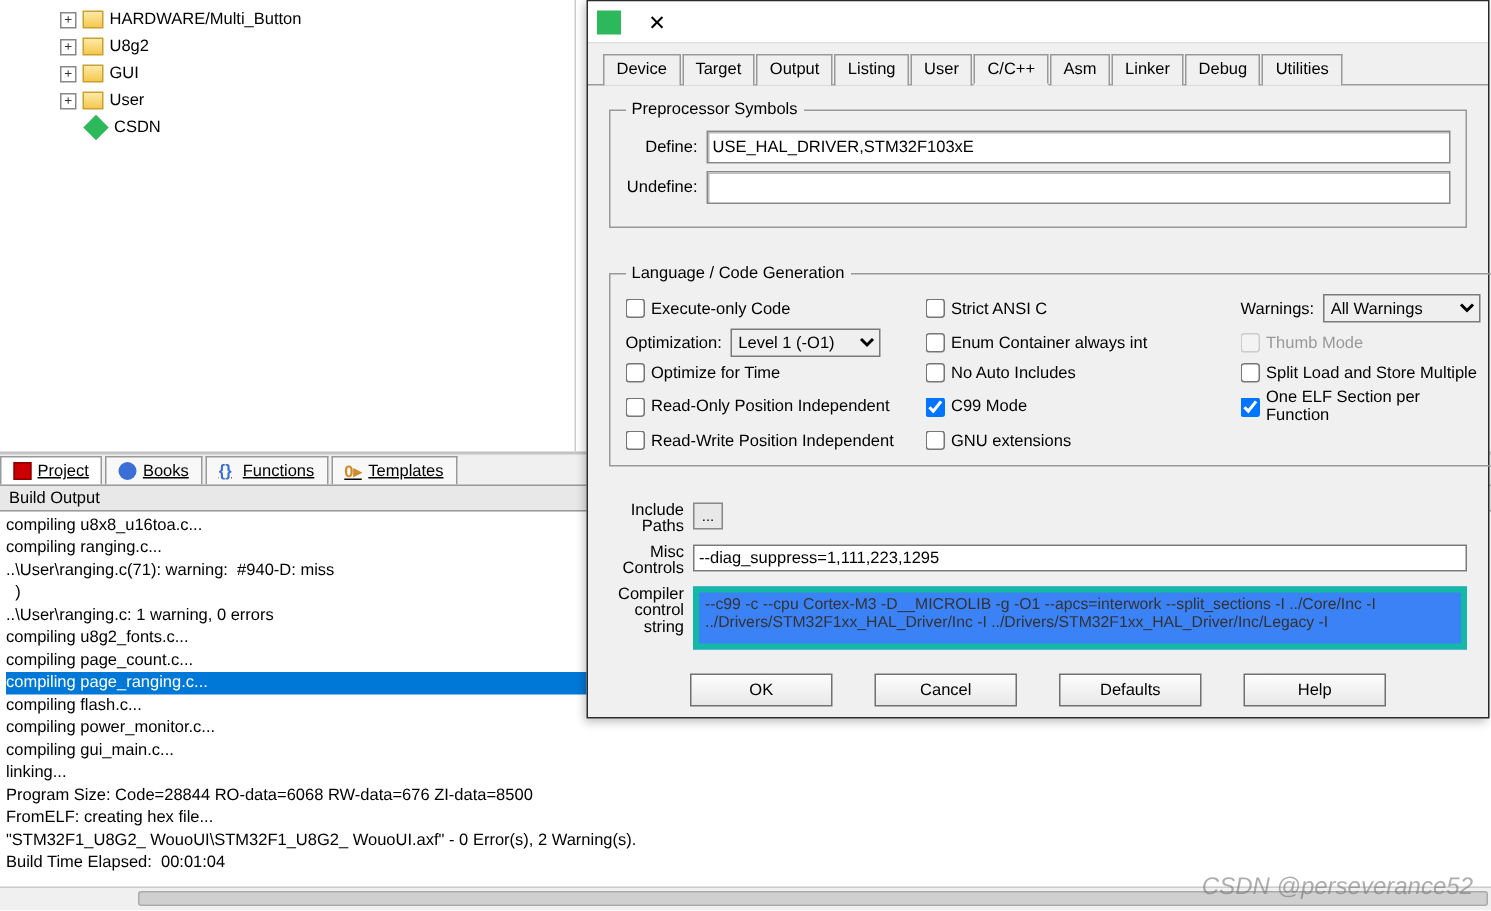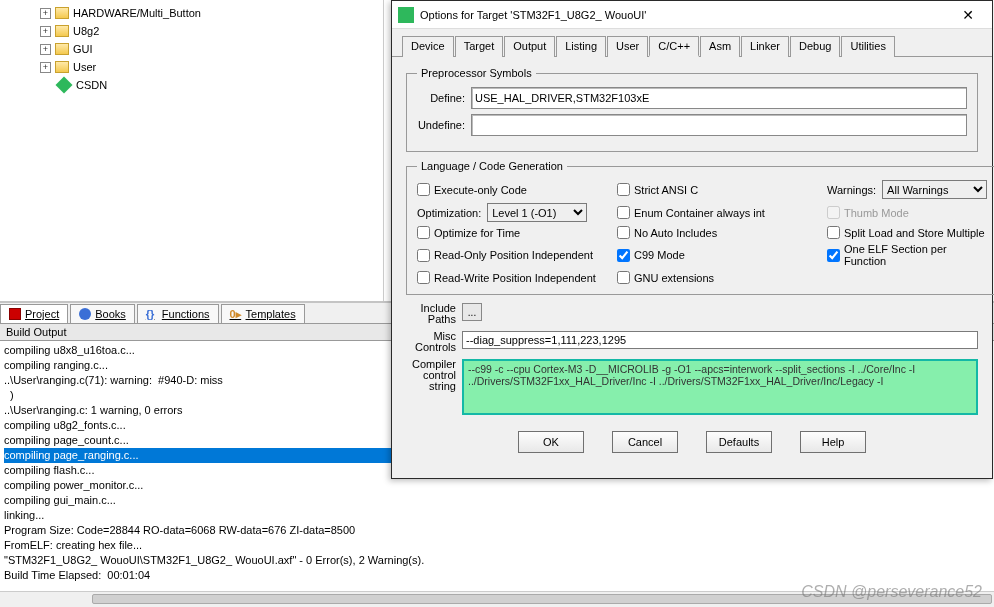--- a/index.html
+++ b/index.html
@@ -26,39 +26,39 @@
 
 .dialog { position: absolute; left: 391px; top: 0; width: 602px; height: 479px; background: #f0f0f0; border: 1px solid #2a2a2a; box-shadow: -2px 2px 6px rgba(0,0,0,0.25); }
 .dialog-title { background: #fff; height: 28px; display: flex; align-items: center; padding: 0 6px; border-bottom: 1px solid #ddd; font-size: 12px; }
 .dialog-title .icon { width: 16px; height: 16px; background: #2eb85c; margin-right: 6px; display: inline-block; }
 .dialog-title .title-text { flex: 1; }
 .dialog-title .close { width: 36px; height: 24px; display: flex; align-items: center; justify-content: center; font-size: 14px; cursor: pointer; }
 .dialog-tabs { display: flex; padding: 6px 10px 0 10px; border-bottom: 1px solid #999; font-size: 11px; gap: 0; }
 .dialog-tabs .dtab { padding: 3px 8px; border: 1px solid #999; border-bottom: none; margin-right: 1px; background: #f0f0f0; cursor: pointer; position: relative; top: 1px; }
 .dialog-tabs .dtab.active { background: #f0f0f0; border-bottom: 2px solid #f0f0f0; font-weight: normal; z-index: 2; }
 .dialog-body { padding: 10px 14px; font-size: 11px; }
-fieldset { border: 1px solid #999; margin: 0 0 8px 0; padding: 8px 10px 10px 10px; }
+fieldset { border: 1px solid #999; margin: 0 0 24px 0; padding: 8px 10px 10px 10px; }
 legend { font-size: 11px; padding: 0 4px; }
 .row { display: flex; align-items: center; margin-bottom: 5px; gap: 6px; }
 .row label { min-width: 48px; text-align: right; }
 .row input[type=text] { flex: 1; height: 22px; border: 1px solid #7a7a7a; padding: 0 3px; font-size: 11px; background: #fff; }
 .row input[type=text].sunken { border: 1px solid #888; box-shadow: inset 1px 1px 0 #bbb; }
 .lanrow { display: grid; grid-template-columns: 200px 210px 160px; row-gap: 4px; align-items: center; }
 .check { display: flex; align-items: center; gap: 4px; }
 .check input { width: 13px; height: 13px; margin: 0; }
 .disabled { color: #999; }
 select { height: 19px; border: 1px solid #7a7a7a; font-size: 11px; }
 .opt-row { display: flex; align-items: center; gap: 6px; }
 .paths-section .prow { display: flex; align-items: flex-start; margin-bottom: 6px; gap: 6px; }
 .paths-section .plabel { width: 50px; text-align: right; font-size: 11px; line-height: 11px; }
 .paths-section input[type=text] { flex: 1; height: 18px; border: 1px solid #7a7a7a; padding: 0 3px; font-size: 11px; }
 .browse-btn { width: 20px; height: 18px; border: 1px solid #888; background: #e8e8e8; font-size: 10px; cursor: pointer; display: flex; align-items: center; justify-content: center; }
-.compiler-box { flex: 1; height: 56px; border: 2px solid #14b8a6; background: #86efac; padding: 2px 4px; font-size: 10.5px; line-height: 12px; overflow: hidden; color: #333; }
+.compiler-box { flex: 1; height: 42px; border: 4px solid #14b8a6; background: #3b82f6; padding: 2px 4px; font-size: 10.5px; line-height: 12px; overflow: hidden; color: #333; }
 .dialog-buttons { display: flex; justify-content: center; gap: 28px; padding: 10px 0 0 0; }
-.dialog-buttons button { width: 66px; height: 22px; border: 1px solid #707070; background: linear-gradient(#fdfdfd,#e8e8e8); cursor: pointer; font-size: 11px; }
+.dialog-buttons button { width: 95px; height: 22px; border: 1px solid #707070; background: linear-gradient(#fdfdfd,#e8e8e8); cursor: pointer; font-size: 11px; }
 .watermark { position: absolute; right: 12px; bottom: 6px; font-size: 16px; color: rgba(120,120,120,0.6); font-family: Arial; font-style: italic; pointer-events: none; }
 .bottom-track { height: 16px; background: #f0f0f0; border-top: 1px solid #ccc; position: relative; }
 .bottom-track .thumb { position: absolute; left: 92px; top: 2px; width: 900px; height: 10px; background: #d0d0d0; border: 1px solid #aaa; border-radius: 2px; }
 </style>
 </head>
 <body>
 
 <div class="main-layout">
   <div class="top-area">
     <div class="project-tree">
@@ -112,21 +112,20 @@
   <div class="build-header">Build Output</div>
   <div class="build-output" id="build-lines"><div class="line">compiling u8x8_u16toa.c...</div><div class="line">compiling ranging.c...</div><div class="line">..\User\ranging.c(71): warning:  #940-D: miss</div><div class="line">  )</div><div class="line">..\User\ranging.c: 1 warning, 0 errors</div><div class="line">compiling u8g2_fonts.c...</div><div class="line">compiling page_count.c...</div><div class="line sel">compiling page_ranging.c...</div><div class="line">compiling flash.c...</div><div class="line">compiling power_monitor.c...</div><div class="line">compiling gui_main.c...</div><div class="line">linking...</div><div class="line">Program Size: Code=28844 RO-data=6068 RW-data=676 ZI-data=8500</div><div class="line">FromELF: creating hex file...</div><div class="line">"STM32F1_U8G2_ WouoUI\STM32F1_U8G2_ WouoUI.axf" - 0 Error(s), 2 Warning(s).</div><div class="line">Build Time Elapsed:  00:01:04</div></div>
   <div class="bottom-track">
       <div class="thumb"></div>
     </div>
 </div>
 
 <div class="dialog">
   <div class="dialog-title">
     <span class="icon"></span>
-    <span class="title-text">Options for Target 'STM32F1_U8G2_ WouoUI'</span>
     <span class="close">✕</span>
   </div>
   <div class="dialog-tabs" id="dtabs">
       <div class="dtab">Device</div>
       <div class="dtab">Target</div>
       <div class="dtab">Output</div>
       <div class="dtab">Listing</div>
       <div class="dtab">User</div>
       <div class="dtab active">C/C++</div>
       <div class="dtab">Asm</div>

